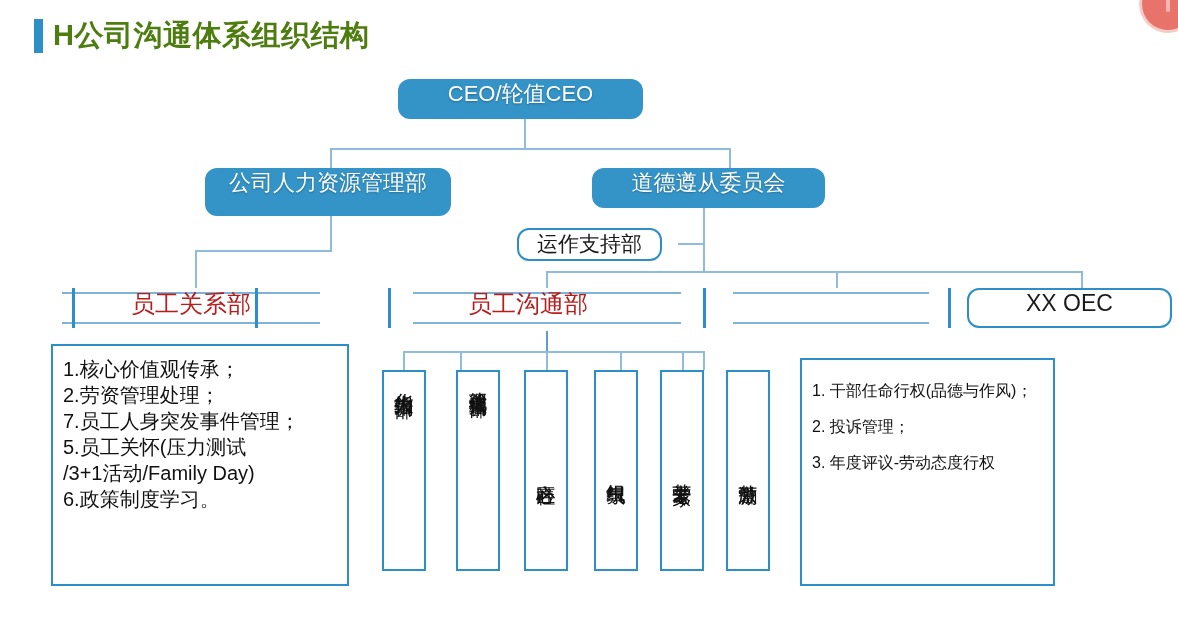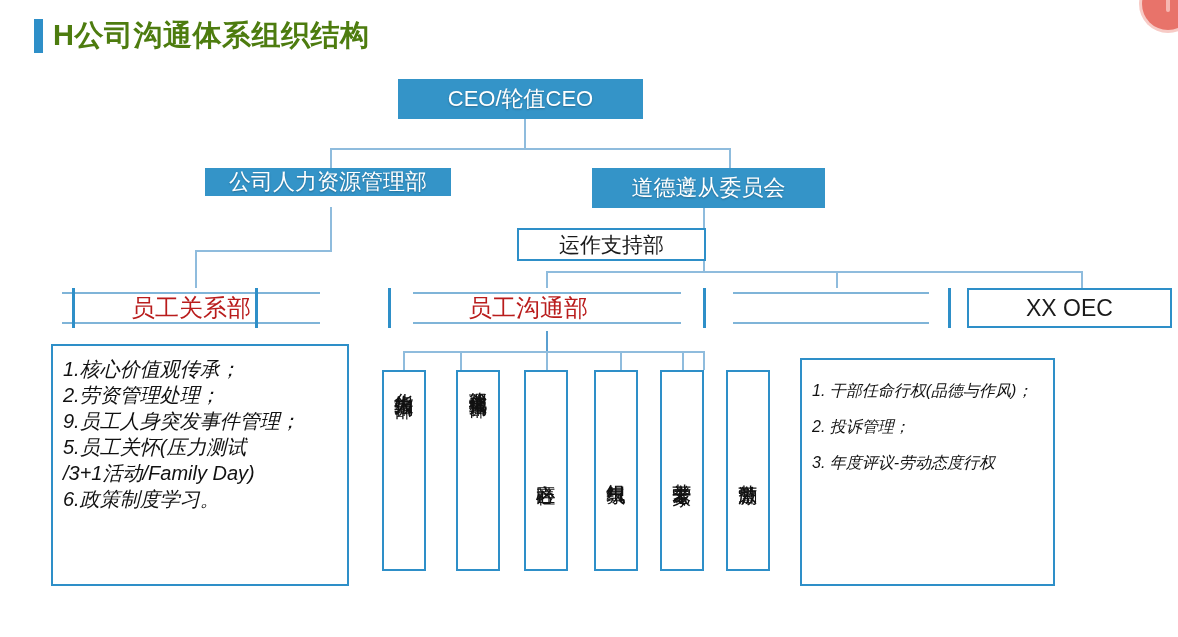--- a/index.html
+++ b/index.html
@@ -63,23 +63,24 @@
     color: #4d7c0f;
     letter-spacing: 0.5px;
     white-space: nowrap;
   }
 
   
   .node {
     position: absolute;
     box-sizing: border-box;
     display: flex;
-    align-items: center;
+    align-items: flex-start;
     justify-content: center;
     text-align: center;
+    border-radius: 12px;
   }
 
   
   .box-filled {
     background: #3494c8;
     color: #ffffff;
     font-size: 22px;
     text-shadow: 0 1px 2px rgba(0,0,0,.28);
   }
 
@@ -128,21 +129,20 @@
     background: #ffffff;
     border: 2px solid #2e8fc8;
     color: #111111;
   }
   .panel-list {
     margin: 0;
     padding: 10px 8px 6px 10px;
     list-style: none;
     font-size: 20px;
     line-height: 1.30;
-    font-style: italic;
   }
   .panel-list li {
     white-space: pre-wrap;
   }
   .panel-spaced .panel-list {
     font-size: 16px;
     line-height: 1.38;
     padding-top: 20px;
   }
   .panel-spaced .panel-list li {
@@ -219,29 +219,29 @@
   <div class="ln ln-v" style="left:460px; top:351px; height:19px;"></div>
   <div class="ln ln-v" style="left:546px; top:351px; height:19px;"></div>
   <div class="ln ln-v" style="left:620px; top:351px; height:19px;"></div>
   <div class="ln ln-v" style="left:682px; top:351px; height:19px;"></div>
   <div class="ln ln-v" style="left:703px; top:351px; height:19px;"></div>
 
   <div class="node box-filled" style="left:398px; top:79px; width:245px; height:40px;">
     <span>CEO/轮值CEO</span>
   </div>
 
-  <div class="node box-filled" style="left:205px; top:168px; width:246px; height:28px;">
+  <div class="node box-filled" style="left:205px; top:168px; width:246px; height:48px;">
     <span>公司人力资源管理部</span>
   </div>
 
   <div class="node box-filled" style="left:592px; top:168px; width:233px; height:40px;">
     <span>道德遵从委员会</span>
   </div>
 
-  <div class="node box-outline" style="left:517px; top:228px; width:189px; height:33px;">
+  <div class="node box-outline" style="left:517px; top:228px; width:145px; height:33px;">
     <span>运作支持部</span>
   </div>
 
   <div class="node dept" style="left:62px; top:288px; width:258px; height:40px;">
     <span class="dept-rules"></span>
     <span class="dept-sides" style="left:10px; right:62px;"></span>
     <span class="dept-label">员工关系部</span>
   </div>
 
   <div class="node dept" style="left:388px; top:288px; width:318px; height:40px;">
@@ -256,21 +256,21 @@
   </div>
 
   <div class="node box-outline" style="left:967px; top:288px; width:205px; height:40px; font-size:23px;">
     <span>XX OEC</span>
   </div>
 
   <div class="panel" style="left:51px; top:344px; width:298px; height:242px;">
     <ul class="panel-list">
       <li>1.核心价值观传承；</li>
       <li>2.劳资管理处理；</li>
-      <li>9.员工人身突发事件管理；</li>
+      <li>7.员工人身突发事件管理；</li>
       <li>5.员工关怀(压力测试</li>
       <li>/3+1活动/Family Day)</li>
       <li>6.政策制度学习。</li>
     </ul>
   </div>
 
   <div class="vbox" style="left:382px; top:370px; width:44px; height:201px;">
     <span class="vbox-label">华为人报编辑部</span>
   </div>
   <div class="vbox" style="left:456px; top:370px; width:44px; height:201px;">

